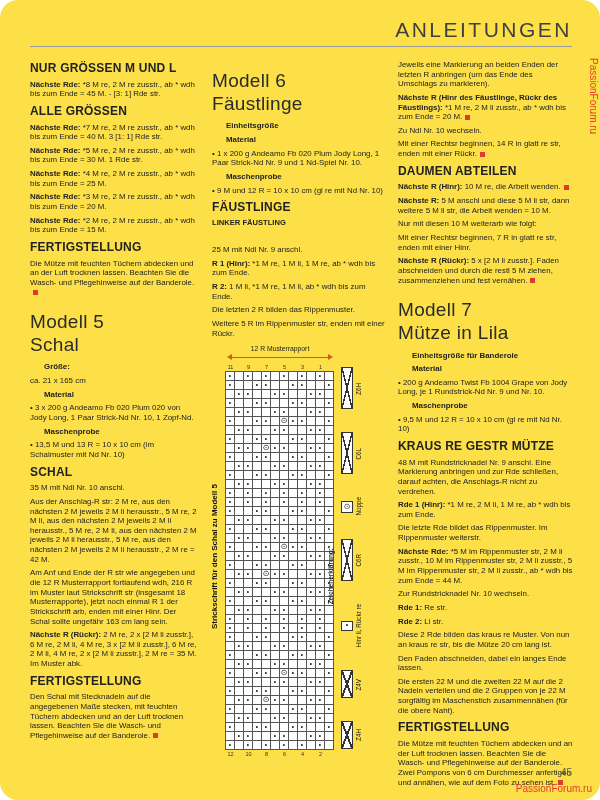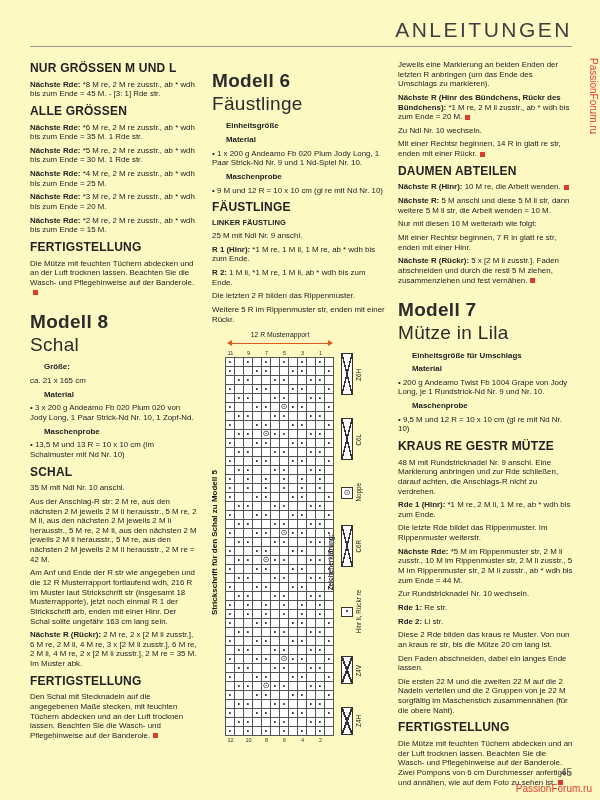--- a/index.html
+++ b/index.html
@@ -1,34 +1,34 @@
 <!DOCTYPE html>
 <html><head>
 <meta charset="utf-8">
 <style>
   html,body{margin:0;padding:0;}
-  .page{position:relative;width:600px;height:800px;background:#fef9c3;overflow:hidden;
-        font-family:"Liberation Sans", sans-serif;color:#222;}
+  .page{position:relative;width:600px;height:800px;background:#fde047;overflow:hidden;
+        font-family:"Liberation Sans", sans-serif;color:#222;border-radius:18px;}
   .header-title{position:absolute;top:18px;right:28px;font-size:21px;letter-spacing:2.5px;
         color:#3f3f3f;font-weight:400;}
   .header-rule{position:absolute;top:46px;left:30px;right:28px;border-top:1px solid #9a9a9a;}
   .wm-side{position:absolute;right:1px;top:58px;writing-mode:vertical-rl;color:#e23b2e;font-size:10px;}
   .wm-bottom{position:absolute;right:8px;bottom:6px;color:#e23b2e;font-size:10px;}
   .page-num{position:absolute;right:28px;bottom:22px;font-size:10px;color:#555;}
 
   .col{position:absolute;top:56px;font-size:7.9px;line-height:1.22;}
   .col-left{left:30px;width:168px;}
   .col-middle{left:212px;width:176px;}
   .col-right{left:398px;width:175px;}
 
   .it-p{margin:4px 0 1px;}
   .it-h{font-weight:bold;font-size:12px;margin:5px 0 1px;letter-spacing:.2px;}
-  .it-h2{font-weight:bold;font-size:7.6px;margin:3px 0 4px;}
+  .it-h2{font-weight:bold;font-size:7.6px;margin:3px 0 18px;}
   .it-b{font-weight:bold;margin:4px 0 0;padding-left:14px;}
-  .it-model{font-size:19px;font-weight:700;color:#2b2b2b;margin:13px 0 0;letter-spacing:.3px;}
+  .it-model{font-size:19px;font-weight:400;color:#2b2b2b;margin:13px 0 0;letter-spacing:.3px;}
   .it-model2{font-size:19px;font-weight:400;color:#2b2b2b;margin:0 0 6px;letter-spacing:.3px;}
   .col > .it-model:first-child{margin-top:2px;}
   .sq{display:inline-block;width:5px;height:5px;background:#e0392e;margin-left:3px;vertical-align:middle;}
 
   
   .chart-block{margin-top:7px;margin-left:-2px;width:178px;}
   .repeat-wrap{margin-left:15px;width:110px;color:#222;}
   .repeat-label{font-size:6.8px;text-align:center;white-space:nowrap;}
   .repeat-arrow{position:relative;height:7px;margin:1px 2px 2px;}
   .repeat-arrow::before{content:"";position:absolute;left:3px;right:3px;top:2.5px;border-top:1.2px solid #d95b1e;}
@@ -69,28 +69,28 @@
 
 <div class="page">
   <div class="header-title">ANLEITUNGEN</div>
   <div class="header-rule"></div>
   <div class="wm-side">PassionForum.ru</div>
 
   <div class="col col-left">
       <div class="it-h">NUR GRÖSSEN M UND L</div>
       <div class="it-p"><b>Nächste Rde: </b>*8 M re, 2 M re zusstr., ab * wdh bis zum Ende = 45 M. - [3: 1] Rde str.</div>
       <div class="it-h">ALLE GRÖSSEN</div>
-      <div class="it-p"><b>Nächste Rde: </b>*6 M re, 2 M re zusstr., ab * wdh bis zum Ende = 35 M. 1 Rde str.</div>
+      <div class="it-p"><b>Nächste Rde: </b>*7 M re, 2 M re zusstr., ab * wdh bis zum Ende = 40 M. 3 [1: 1] Rde str.</div>
       <div class="it-p"><b>Nächste Rde: </b>*5 M re, 2 M re zusstr., ab * wdh bis zum Ende = 30 M. 1 Rde str.</div>
       <div class="it-p"><b>Nächste Rde: </b>*4 M re, 2 M re zusstr., ab * wdh bis zum Ende = 25 M.</div>
       <div class="it-p"><b>Nächste Rde: </b>*3 M re, 2 M re zusstr., ab * wdh bis zum Ende = 20 M.</div>
       <div class="it-p"><b>Nächste Rde: </b>*2 M re, 2 M re zusstr., ab * wdh bis zum Ende = 15 M.</div>
       <div class="it-h">FERTIGSTELLUNG</div>
       <div class="it-p">Die Mütze mit feuchten Tüchern abdecken und an der Luft trocknen lassen. Beachten Sie die Wasch- und Pflegehinweise auf der Banderole.<span class="sq"></span></div>
-      <div class="it-model">Modell 8</div>
+      <div class="it-model">Modell 5</div>
       <div class="it-model2">Schal</div>
       <div class="it-b">Größe:</div>
       <div class="it-p">ca. 21 x 165 cm</div>
       <div class="it-b">Material</div>
       <div class="it-p">• 3 x 200 g Andeamo Fb 020 Plum 020 von Jody Long, 1 Paar Strick-Nd Nr. 10, 1 Zopf-Nd.</div>
       <div class="it-b">Maschenprobe</div>
       <div class="it-p">• 13,5 M und 13 R = 10 x 10 cm (im Schalmuster mit Nd Nr. 10)</div>
       <div class="it-h">SCHAL</div>
       <div class="it-p">35 M mit Ndl Nr. 10 anschl.</div>
       <div class="it-p">Aus der Anschlag-R str: 2 M re, aus den nächsten 2 M jeweils 2 M li herausstr., 5 M re, 2 M li, aus den nächsten 2 M jeweils 2 M li herausstr., 5 M re, 2 M li, aus den nächsten 2 M jeweils 2 M li herausstr., 5 M re, aus den nächsten 2 M jeweils 2 M li herausstr., 2 M re = 42 M.</div>
@@ -694,32 +694,32 @@
               <div class="leg-box x-med"></div>
               <div class="leg-label">Z4H</div>
             </div>
           </div>
       </div>
     </div>
   </div>
 
   <div class="col col-right">
       <div class="it-p">Jeweils eine Markierung an beiden Enden der letzten R anbringen (um das Ende des Umschlags zu markieren).</div>
-      <div class="it-p"><b>Nächste R (Hinr des Bündchens, Rückr des Bündchens): </b>*1 M re, 2 M li zusstr., ab * wdh bis zum Ende = 20 M.<span class="sq"></span></div>
+      <div class="it-p"><b>Nächste R (Hinr des Fäustlinge, Rückr des Fäustlings): </b>*1 M re, 2 M li zusstr., ab * wdh bis zum Ende = 20 M.<span class="sq"></span></div>
       <div class="it-p">Zu Ndl Nr. 10 wechseln.</div>
       <div class="it-p">Mit einer Rechtsr beginnen, 14 R in glatt re str, enden mit einer Rückr.<span class="sq"></span></div>
       <div class="it-h">DAUMEN ABTEILEN</div>
       <div class="it-p"><b>Nächste R (Hinr): </b>10 M re, die Arbeit wenden.<span class="sq"></span></div>
       <div class="it-p"><b>Nächste R: </b>5 M anschl und diese 5 M li str, dann weitere 5 M li str, die Arbeit wenden = 10 M.</div>
       <div class="it-p">Nur mit diesen 10 M weiterarb wie folgt:</div>
       <div class="it-p">Mit einer Rechtsr beginnen, 7 R in glatt re str, enden mit einer Hinr.</div>
       <div class="it-p"><b>Nächste R (Rückr): </b>5 x [2 M li zusstr.]. Faden abschneiden und durch die restl 5 M ziehen, zusammenziehen und fest vernähen.<span class="sq"></span></div>
       <div class="it-model">Modell 7</div>
       <div class="it-model2">Mütze in Lila</div>
-      <div class="it-b">Einheitsgröße für Umschlags</div>
+      <div class="it-b">Einheitsgröße für Banderole</div>
       <div class="it-b">Material</div>
       <div class="it-p">• 200 g Andeamo Twist Fb 1004 Grape von Jody Long, je 1 Rundstrick-Nd Nr. 9 und Nr. 10.</div>
       <div class="it-b">Maschenprobe</div>
       <div class="it-p">• 9,5 M und 12 R = 10 x 10 cm (gl re mit Nd Nr. 10)</div>
       <div class="it-h">KRAUS RE GESTR MÜTZE</div>
       <div class="it-p">48 M mit Rundstricknadel Nr. 9 anschl. Eine Markierung anbringen und zur Rde schließen, darauf achten, die Anschlags-R nicht zu verdrehen.</div>
       <div class="it-p"><b>Rde 1 (Hinr): </b>*1 M re, 2 M li, 1 M re, ab * wdh bis zum Ende.</div>
       <div class="it-p">Die letzte Rde bildet das Rippenmuster. Im Rippenmuster weiterstr.</div>
       <div class="it-p"><b>Nächste Rde: </b>*5 M im Rippenmuster str, 2 M li zusstr., 10 M im Rippenmuster str, 2 M li zusstr., 5 M im Rippenmuster str, 2 M li zusstr., ab * wdh bis zum Ende = 44 M.</div>
       <div class="it-p">Zur Rundstricknadel Nr. 10 wechseln.</div>

